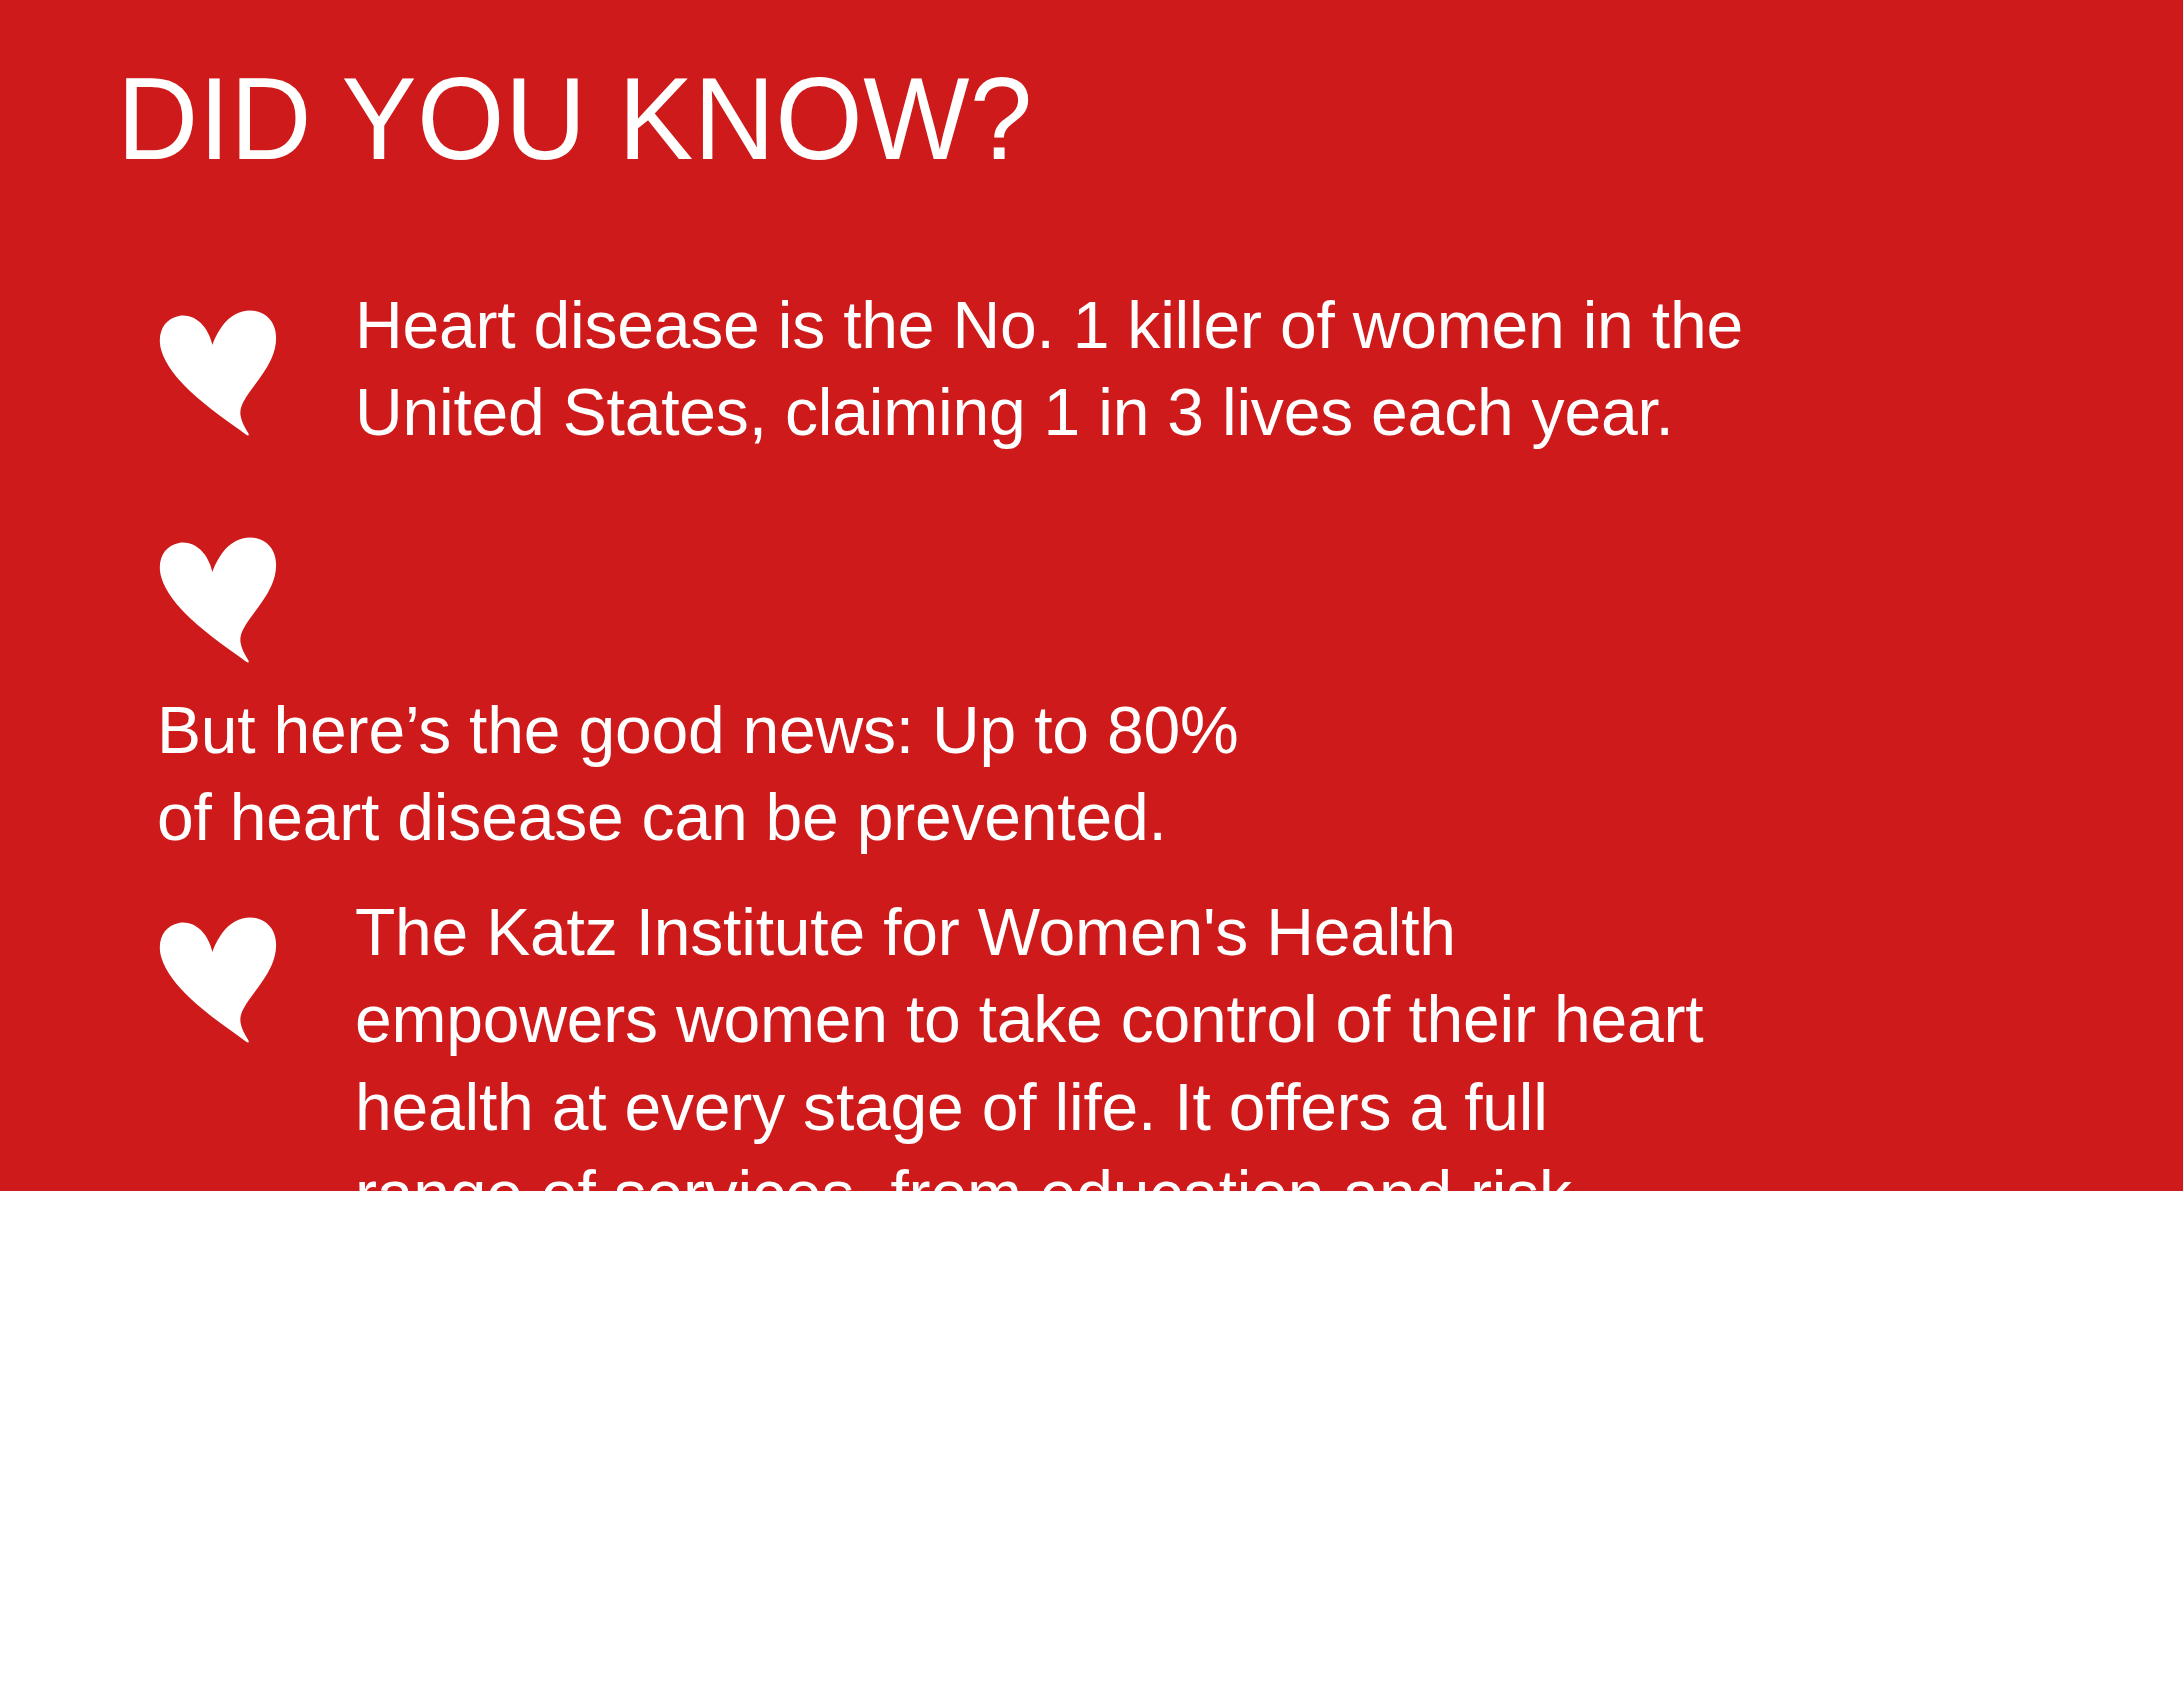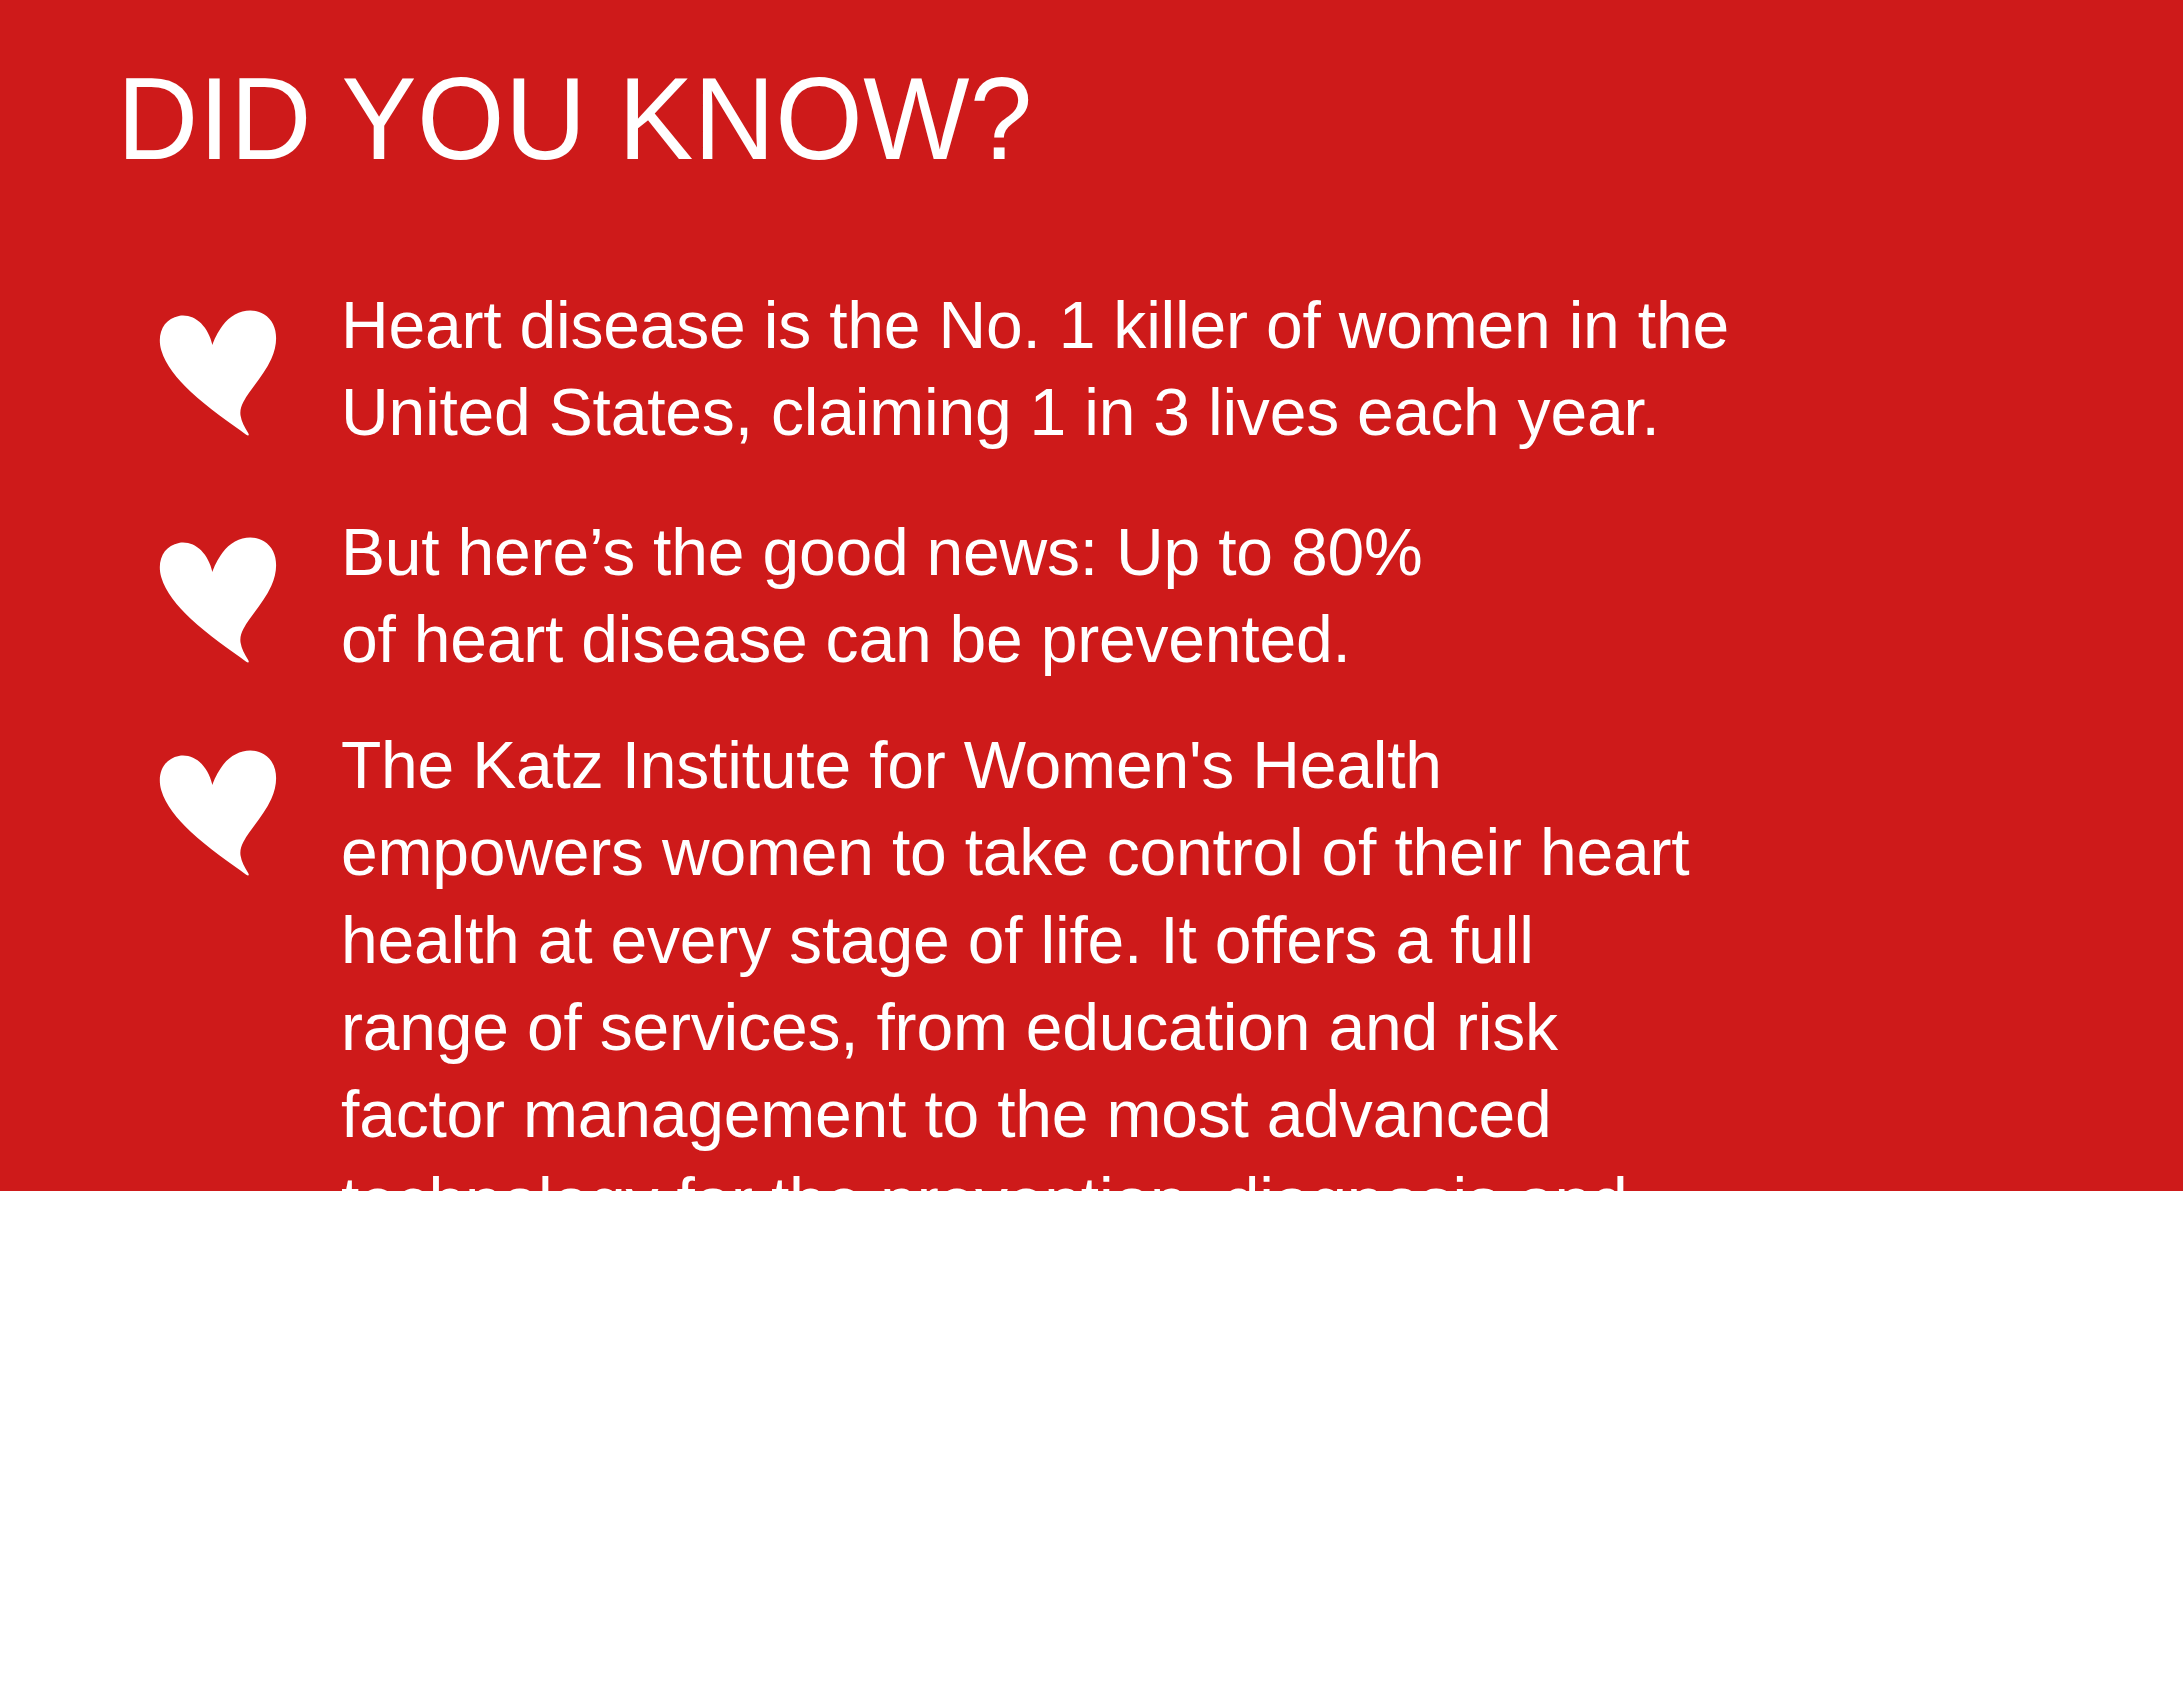--- a/index.html
+++ b/index.html
@@ -46,24 +46,25 @@
     top: 281px;
     width: 2183px;
   }
 
   .bullet-row {
     position: relative;
     display: flex;
     align-items: flex-start;
     padding-left: 157px;
     box-sizing: border-box;
+    gap: 14px;
   }
 
   .bullet-row.gap-1 { margin-bottom: 53px; }
-  .bullet-row.gap-2 { margin-bottom: 39px; }
+  .bullet-row.gap-2 { margin-bottom: 28px; flex-direction: column; }
 
   .heart-icon {
     flex: 0 0 auto;
     width: 124px;
     height: 141px;
     margin-top: 23px;
     margin-right: 60px;
   }
   .heart-icon svg {
     display: block;

